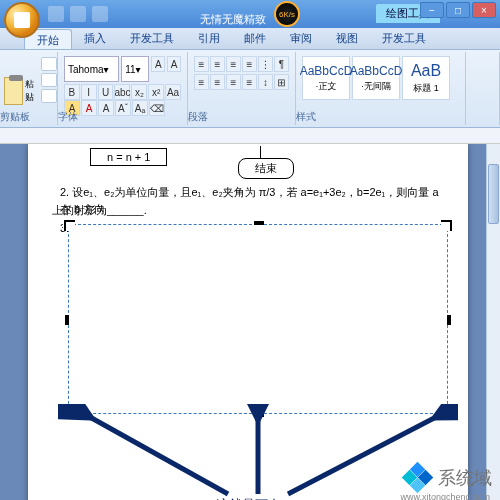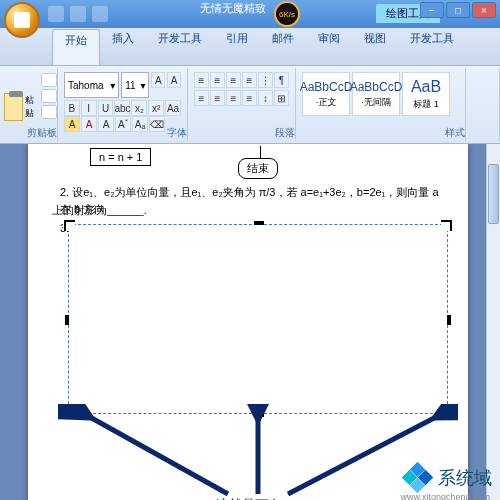--- a/index.html
+++ b/index.html
@@ -2,61 +2,61 @@
 <html><head>
 <meta charset="utf-8">
 <style>
 *{box-sizing:border-box;margin:0;padding:0;font-family:"Microsoft YaHei",Tahoma,sans-serif}
 body{width:500px;height:500px;background:#fff;overflow:hidden;position:relative}
 .titlebar{height:28px;background:linear-gradient(#6aa8e8,#4a88d8);display:flex;align-items:center;position:relative;color:#fff;font-size:11px}
 .office-orb{width:36px;height:36px;border-radius:50%;background:radial-gradient(circle at 30% 30%,#ffe9a8,#f4b83a 40%,#d88010 70%);position:absolute;left:4px;top:2px;border:2px solid #b07020;z-index:10;display:flex;align-items:center;justify-content:center}
 .office-orb::after{content:"";width:16px;height:16px;background:#fff;border-radius:2px}
 .qat{margin-left:48px;display:flex;gap:6px}
 .qat-btn{width:16px;height:16px;background:rgba(255,255,255,.3);border-radius:2px}
-.title-text{position:absolute;left:50%;transform:translateX(-50%);display:flex;align-items:flex-start;gap:8px}
+.title-text{position:absolute;left:50%;transform:translateX(-50%);display:flex;align-items:flex-end;gap:8px}
 .spinner{width:26px;height:26px;border-radius:50%;background:radial-gradient(#222,#000);border:2px solid #ffb030;color:#ffb030;font-size:8px;display:flex;align-items:center;justify-content:center}
 .ctx-tab{position:absolute;right:60px;top:4px;background:#8fd8f8;color:#003;padding:2px 10px;font-size:11px;border-radius:2px 2px 0 0}
 .win-controls{position:absolute;right:4px;top:2px;display:flex;gap:2px}
 .win-btn{width:24px;height:16px;background:#5a98e0;border:1px solid #3a78c0;border-radius:2px;color:#fff;font-size:10px;display:flex;align-items:center;justify-content:center}
 .win-btn.close{background:#d86060}
-.tabs{height:38px;background:linear-gradient(#dce8f8,#c8d8ec);display:flex;padding-left:52px;border-bottom:1px solid #9ab8d8}
+.tabs{height:22px;background:linear-gradient(#dce8f8,#c8d8ec);display:flex;padding-left:24px;border-bottom:1px solid #9ab8d8}
 .tab{padding:3px 12px;font-size:11px;color:#15428b;cursor:pointer}
 .tab.active{background:#eaf2fb;border:1px solid #9ab8d8;border-bottom:none;border-radius:3px 3px 0 0;margin-top:1px}
 .ribbon{height:78px;background:linear-gradient(#eaf2fb,#d8e6f6);border-bottom:1px solid #9ab8d8;display:flex;padding:2px 0}
 .group{border-right:1px solid #b8cce0;padding:2px 4px;display:flex;flex-direction:column;position:relative}
-.group-label{position:absolute;bottom:1px;left:0;right:0;text-align:right;font-size:10px;color:#45689a}
+.group-label{position:absolute;bottom:1px;left:0;right:0;text-align:left;font-size:10px;color:#45689a}
 .group-body{display:flex;flex:1}
 .paste-btn{width:36px;display:flex;flex-direction:row;align-items:center;gap:2px;padding-top:4px}
 .paste-icon{width:24px;height:28px;background:#f8e8a8;border:1px solid #c8a850;position:relative}
 .paste-icon::before{content:"";position:absolute;top:-3px;left:4px;width:14px;height:6px;background:#888;border-radius:2px}
 .mini-col{display:flex;flex-direction:column;gap:2px;padding:3px 2px}
 .mini-btn{width:16px;height:14px;background:#fff;border:1px solid #b8cce0;border-radius:2px}
 .font-row{display:flex;gap:2px;margin-bottom:2px}
-.combo{height:18px;background:#fff;border:1px solid #aac;font-size:10px;padding:12px 3px;display:flex;align-items:center;justify-content:space-between}
+.combo{height:18px;background:#fff;border:1px solid #aac;font-size:10px;padding:12px 3px;display:flex;align-items:center;justify-content:flex-start}
 .combo.font{width:64px}
 .combo.size{width:32px}
 .btn-row{display:flex;gap:1px}
 .fmt-btn{width:16px;height:16px;background:#e8f0fa;border:1px solid #c8d8ec;font-size:10px;display:flex;align-items:center;justify-content:center;color:#333}
 .style-gal{display:flex;gap:2px;padding:2px}
 .style-item{width:48px;height:44px;background:#fff;border:1px solid #c8d8ec;display:flex;flex-direction:column;align-items:center;justify-content:center;font-size:9px}
 .style-prev{font-size:12px;color:#1f4e9b;margin-bottom:2px}
 .big-btn{width:40px;display:flex;flex-direction:column;align-items:center;padding-top:4px;font-size:10px;color:#15428b}
 .big-btn-icon{width:20px;height:20px;background:#5a98e0;border-radius:3px;margin-bottom:2px}
 .ruler{height:16px;background:#f0f4fa;border-bottom:1px solid #ccc;position:relative}
 .doc-area{position:absolute;top:144px;left:0;right:14px;bottom:0;background:#6a88b8;overflow:hidden}
 .page{position:absolute;left:28px;top:0;width:440px;height:520px;background:#fff;box-shadow:0 0 6px rgba(0,0,0,.4)}
-.flow-box{position:absolute;border:1px solid #000;font-size:11px;padding:2px 8px;background:#fff}
+.flow-box{position:absolute;border:1px solid #000;font-size:11px;padding:2px 16px;background:#fff}
 .math-text{position:absolute;font-size:11px;color:#000;line-height:1.5}
 .canvas-sel{position:absolute;border:1px dashed #3a78c0}
 .handle{position:absolute;width:8px;height:8px;border:1px solid #000;background:#fff}
 .handle.corner{width:12px;height:12px;border:none}
 .callout{position:absolute;color:#0a2868;font-size:13px;font-weight:500}
 .scrollbar{position:absolute;right:0;top:144px;bottom:0;width:14px;background:#e8eef8;border-left:1px solid #b8cce0}
 .scroll-thumb{position:absolute;left:1px;right:1px;top:20px;height:60px;background:linear-gradient(90deg,#d0e0f4,#a8c0e0);border:1px solid #8aa8d0;border-radius:2px}
-.watermark{position:absolute;right:8px;bottom:8px;display:flex;align-items:center;gap:6px;font-size:18px;color:#0c4a6e;z-index:20}
+.watermark{position:absolute;right:8px;bottom:8px;display:flex;align-items:center;gap:6px;font-size:18px;color:#737373;z-index:20}
 .wm-logo{width:28px;height:28px;position:relative}
 .wm-sq{position:absolute;width:11px;height:11px;transform:rotate(45deg)}
 .wm-url{position:absolute;right:10px;bottom:-2px;font-size:9px;color:#888}
 .tiny{font-size:9px}
 </style>
 </head>
 <body>
 
 <div class="titlebar">
   <div class="office-orb"></div>

